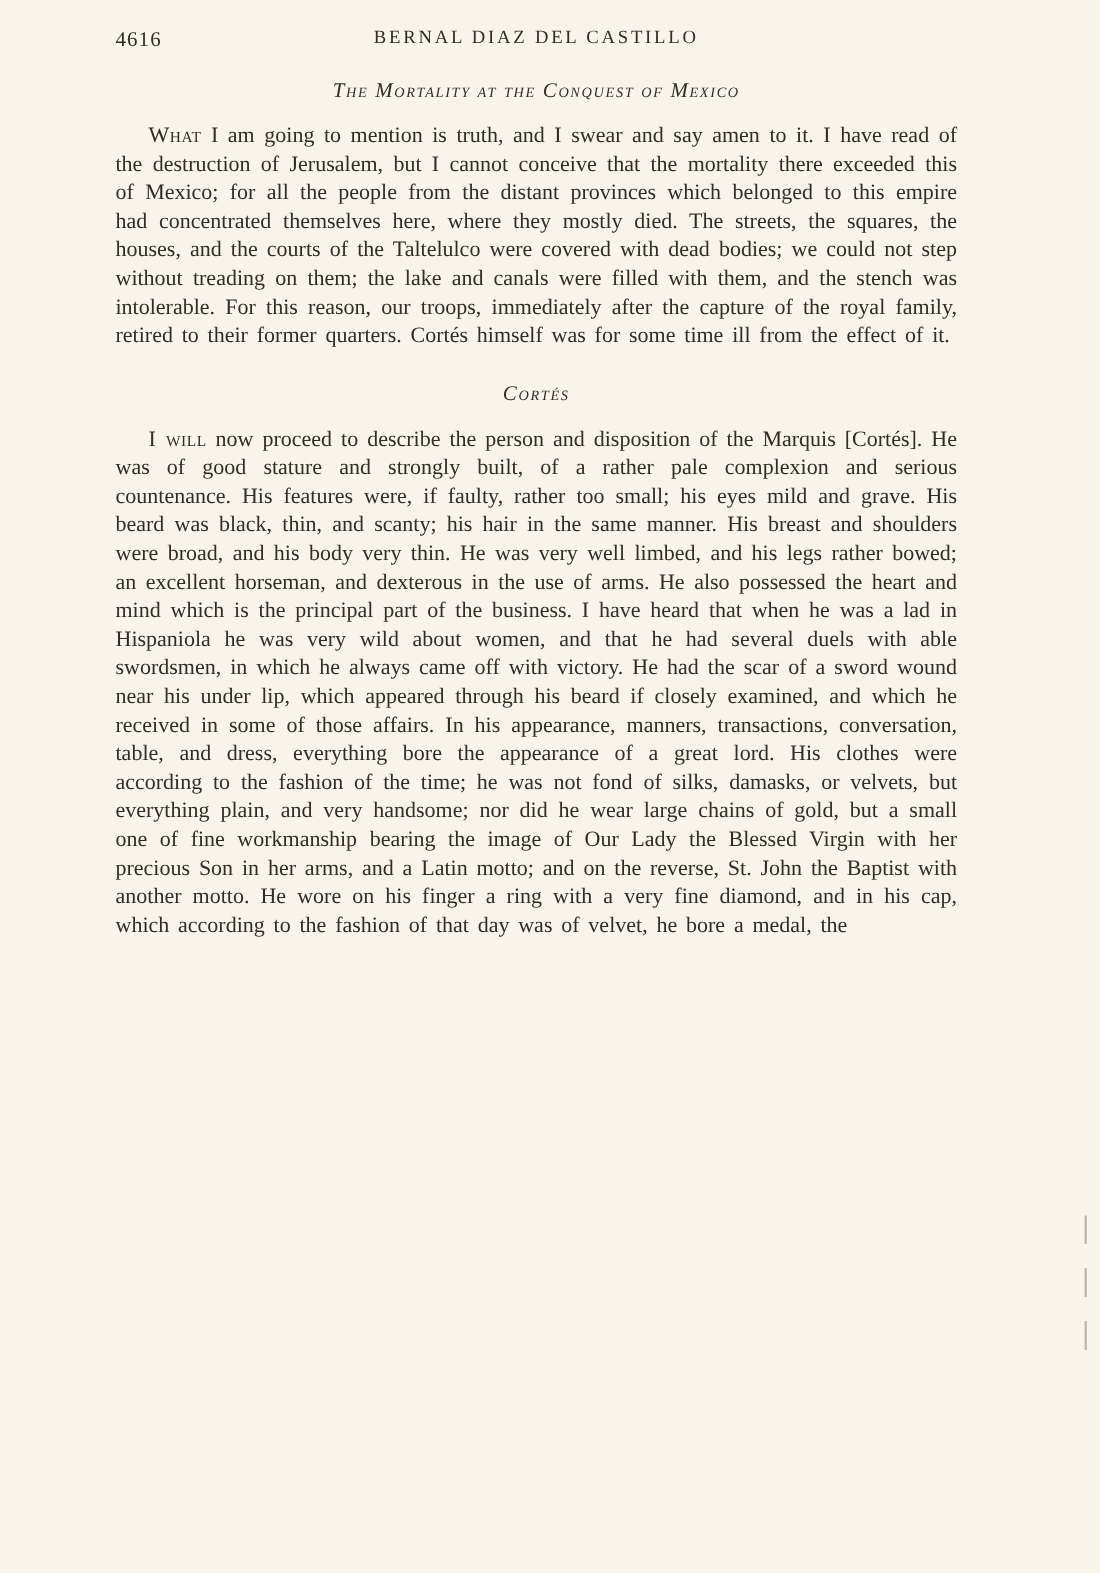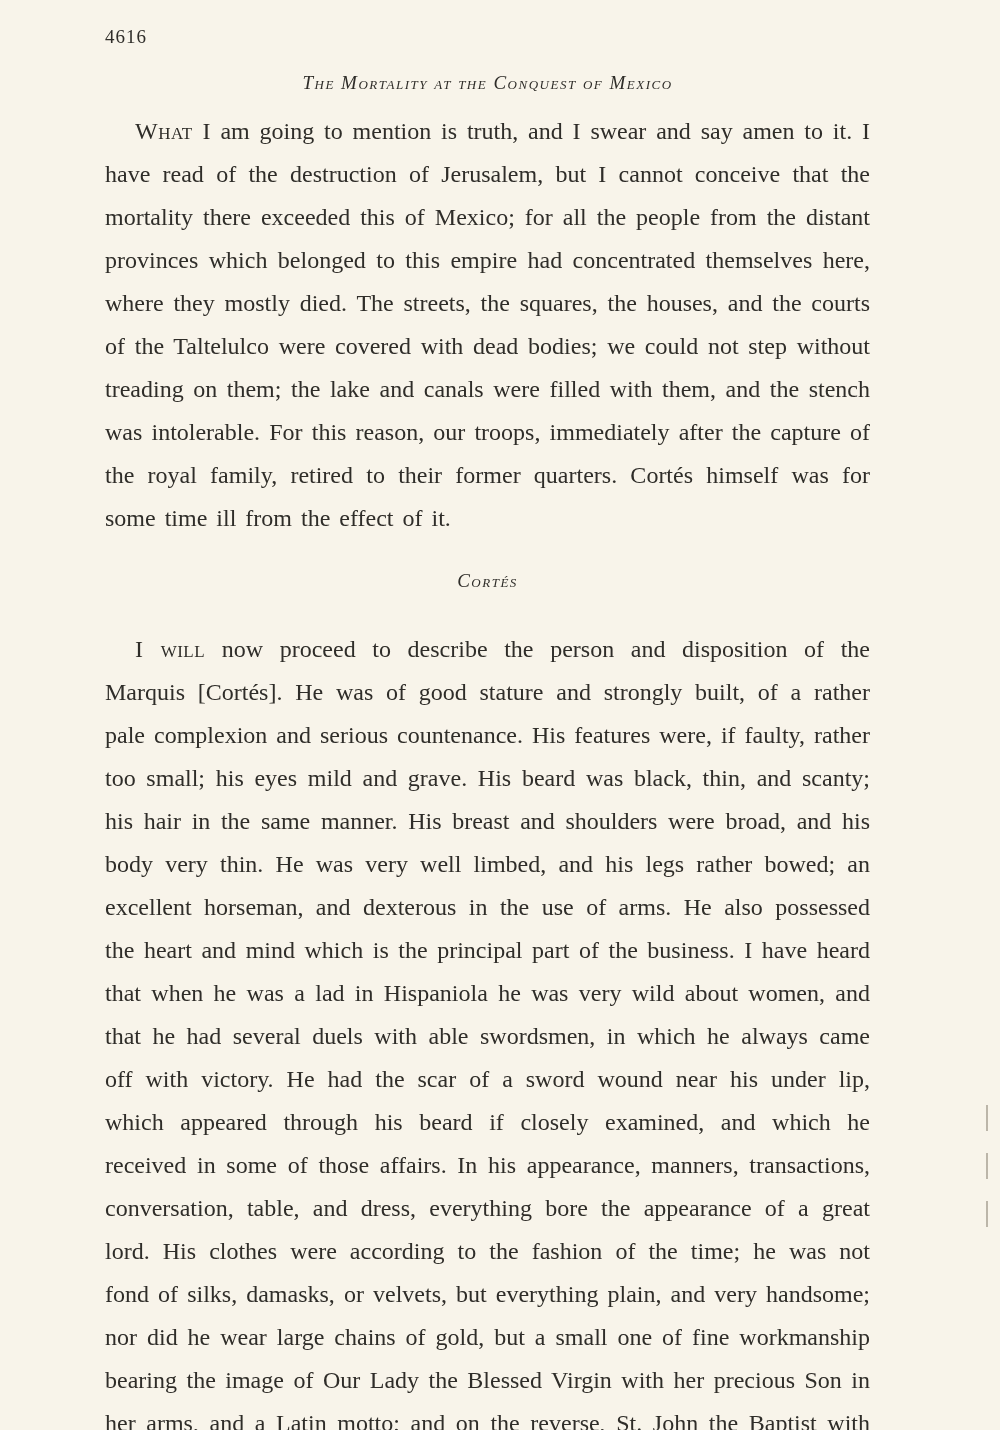--- a/index.html
+++ b/index.html
@@ -42,28 +42,28 @@
   .section-heading {
     text-align: center;
     font-weight: normal;
     font-variant: small-caps;
     font-size: 19px;
     letter-spacing: 1.5px;
     margin: 20px 0 16px 0;
     font-style: italic;
   }
   .heading-cortes {
-    margin: 30px 0 36px 0;
+    margin: 30px 0 16px 0;
   }
   .body-para {
     margin: 0;
     text-align: justify;
     text-indent: 30px;
-    font-size: 24px;
-    line-height: 43px;
+    font-size: 20px;
+    line-height: 26px;
     word-spacing: 3px;
   }
   .lead {
     font-variant: small-caps;
     letter-spacing: 0.5px;
   }
   .scan-artifact {
     position: absolute;
     right: 12px;
     top: 1105px;
@@ -77,20 +77,21 @@
     opacity: 0.7;
   }
 </style>
 </head>
 <body>
 
 <div class="sheet">
 
   <header class="page-header">
     <span class="folio">4616</span>
+    <span class="running-head">BERNAL DIAZ DEL CASTILLO</span>
   </header>
 
   <main class="text-block">
 
     <h2 class="section-heading">The Mortality at the Conquest of Mexico</h2>
 
     <p class="body-para"><span class="lead">What</span> <span>I am going to mention is truth, and I swear and say amen to it.  I have read of the destruction of Jerusalem, but I cannot conceive that the mortality there exceeded this of Mexico; for all the people from the distant provinces which belonged to this empire had concentrated themselves here, where they mostly died.  The streets, the squares, the houses, and the courts of the Taltelulco were covered with dead bodies; we could not step without treading on them; the lake and canals were filled with them, and the stench was intolerable.  For this reason, our troops, immediately after the capture of the royal family, retired to their former quarters.  Cortés himself was for some time ill from the effect of it.</span></p>
 
     <h2 class="section-heading heading-cortes">Cortés</h2>
 

